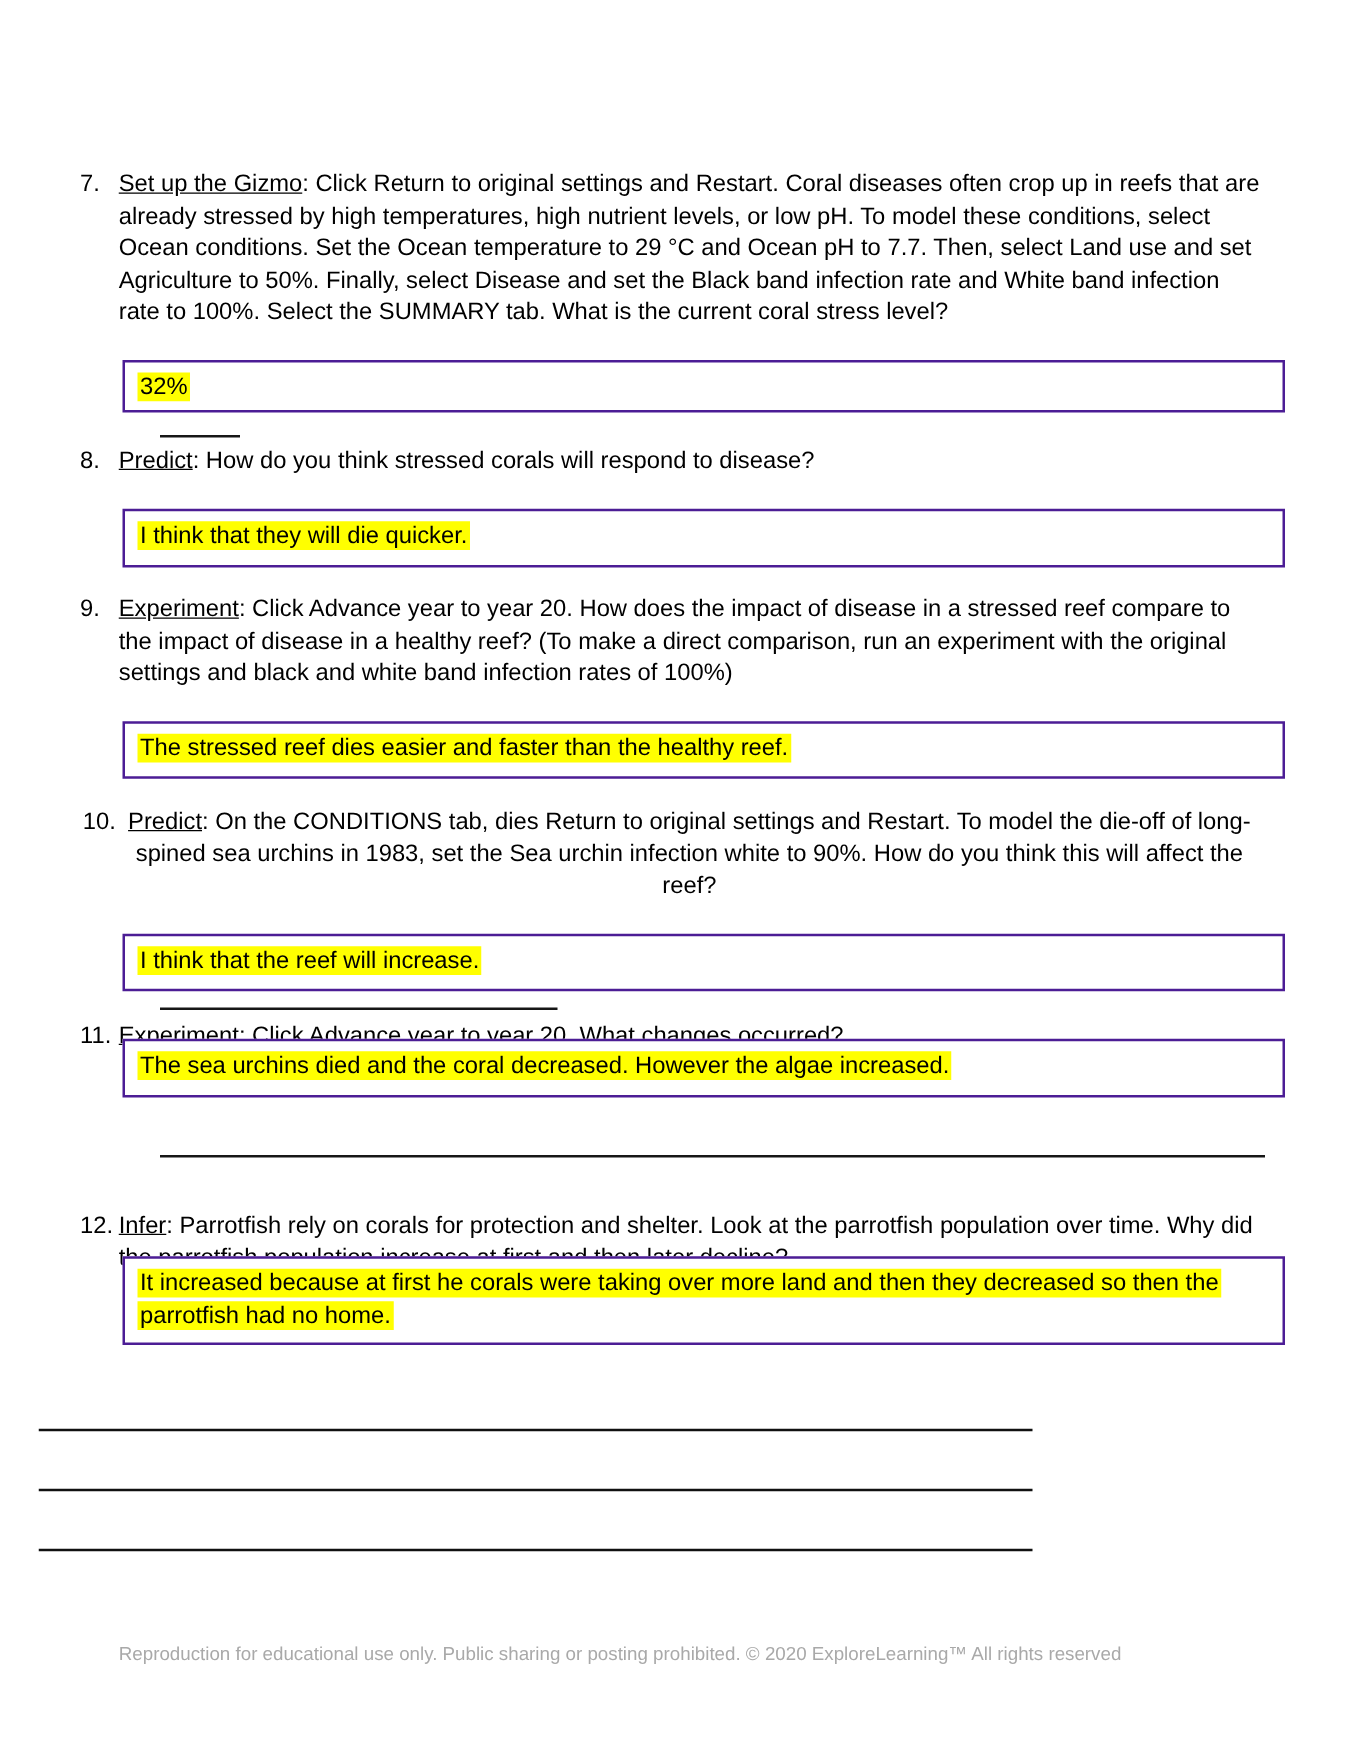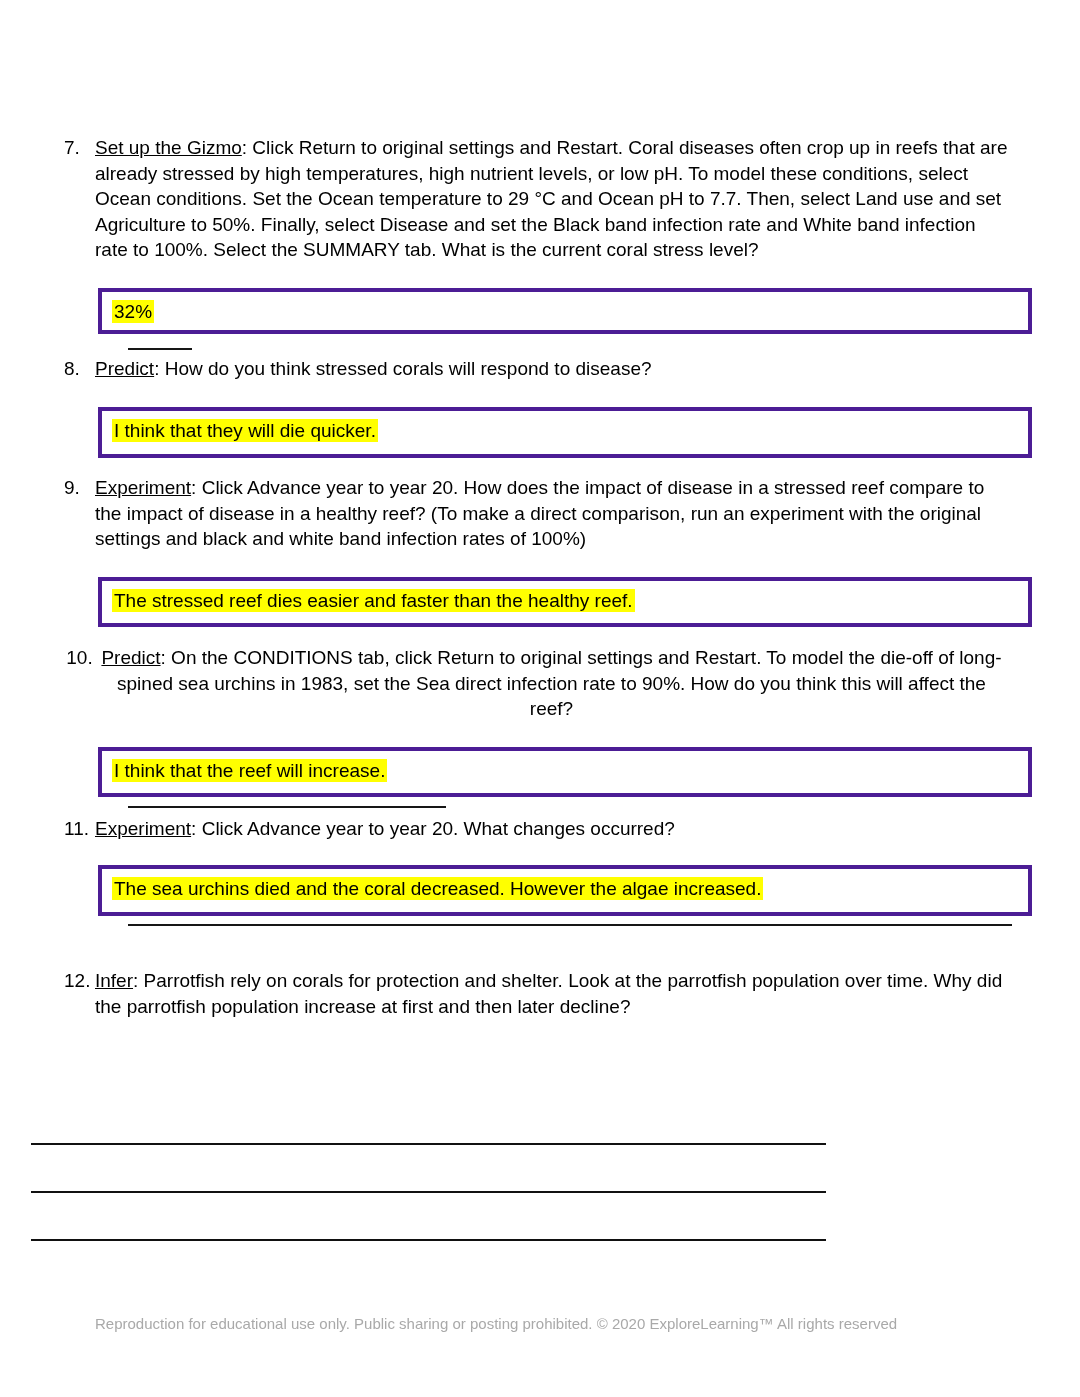--- a/index.html
+++ b/index.html
@@ -17,21 +17,21 @@
     font-size:19px;
     line-height:25.6px;
   }
   .qnum{width:31px;flex:0 0 31px;}
   .qtext{width:913px;}
   .qtext .b{font-weight:normal;}
   .qtext .u{text-decoration:underline;}
   .answer-box{
     position:absolute;
     left:98px;width:906px;
-    border:4px solid #4c1d95;
+    border:2px solid #4c1d95;
     background:#ffffff;
     padding:7px 10px 0 10px;
     font-size:19px;
     line-height:25.6px;
     box-sizing:content-box;
   }
   .hl{
     display:inline;
     background:#ffff00;
     padding:1px 2px;
@@ -81,39 +81,42 @@
   <div class="question" style="top:475px;left:64px;">
     <div class="qnum">9.</div>
     <div class="qtext"><span class="u">Experiment</span><span>: Click </span><span class="b">Advance year</span><span> to year 20. How does the impact of disease in a stressed reef compare to the impact of disease in a healthy reef? (To make a direct comparison, run an experiment with the original settings and black and white band infection rates of 100%)</span></div>
   </div>
   <div class="answer-box" style="top:577px;height:35px;">
     <span class="hl">The stressed reef dies easier and faster than the healthy reef.</span>
   </div>
 
   <div class="question" style="top:645px;left:64px;text-align:center;">
     <div class="qnum">10.</div>
-    <div class="qtext"><span class="u">Predict</span><span>: On the CONDITIONS tab, click </span><span class="b">Return to original settings</span><span> and </span><span class="b">Restart</span><span>. To model the die-off of long-spined sea urchins in 1983, set the </span><span class="b">Sea direct infection rate</span><span> to 90%. How do you think this will affect the reef?</span></div>
+    <div class="qtext"><span class="u">Predict</span><span>: On the CONDITIONS tab, dies </span><span class="b">Return to original settings</span><span> and </span><span class="b">Restart</span><span>. To model the die-off of long-spined sea urchins in 1983, set the </span><span class="b">Sea urchin infection white</span><span> to 90%. How do you think this will affect the reef?</span></div>
   </div>
   <div class="answer-box" style="top:747px;height:35px;">
     <span class="hl">I think that the reef will increase.</span>
   </div>
   <div class="rule" style="top:806px;left:128px;width:318px;"></div>
 
   <div class="question" style="top:816px;left:64px;">
     <div class="qnum">11.</div>
     <div class="qtext"><span class="u">Experiment</span><span>: Click </span><span class="b">Advance year</span><span> to year 20. What changes occurred?</span></div>
   </div>
-  <div class="answer-box" style="top:865px;height:36px;">
+  <div class="answer-box" style="top:831px;height:36px;">
     <span class="hl">The sea urchins died and the coral decreased. However the algae increased.</span>
   </div>
   <div class="rule" style="top:924px;left:128px;width:884px;"></div>
 
   <div class="question" style="top:968px;left:64px;">
     <div class="qnum">12.</div>
     <div class="qtext"><span class="u">Infer</span><span>: Parrotfish rely on corals for protection and shelter. Look at the parrotfish population over time. Why did the parrotfish population increase at first and then later decline?</span></div>
+  </div>
+  <div class="answer-box" style="top:1005px;height:60px;">
+    <span class="hl">It increased because at first he corals were taking over more land and then they decreased so then the parrotfish had no home.</span>
   </div>
 
   <div class="write-line" style="top:1143px;"></div>
   <div class="write-line" style="top:1191px;"></div>
   <div class="write-line" style="top:1239px;"></div>
 
   <div class="footer">Reproduction for educational use only. Public sharing or posting prohibited. © 2020 ExploreLearning™ All rights reserved</div>
 
 </div>
 

